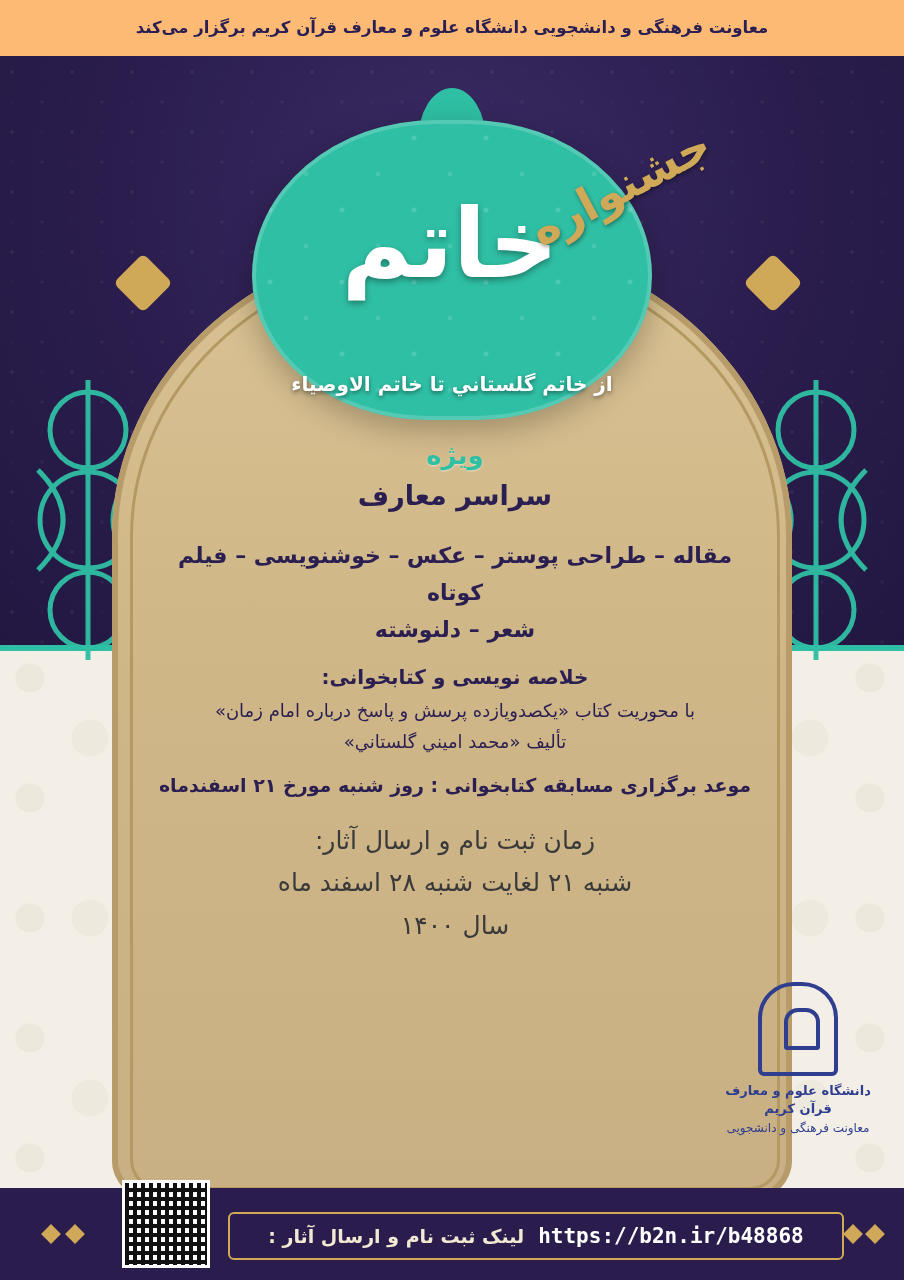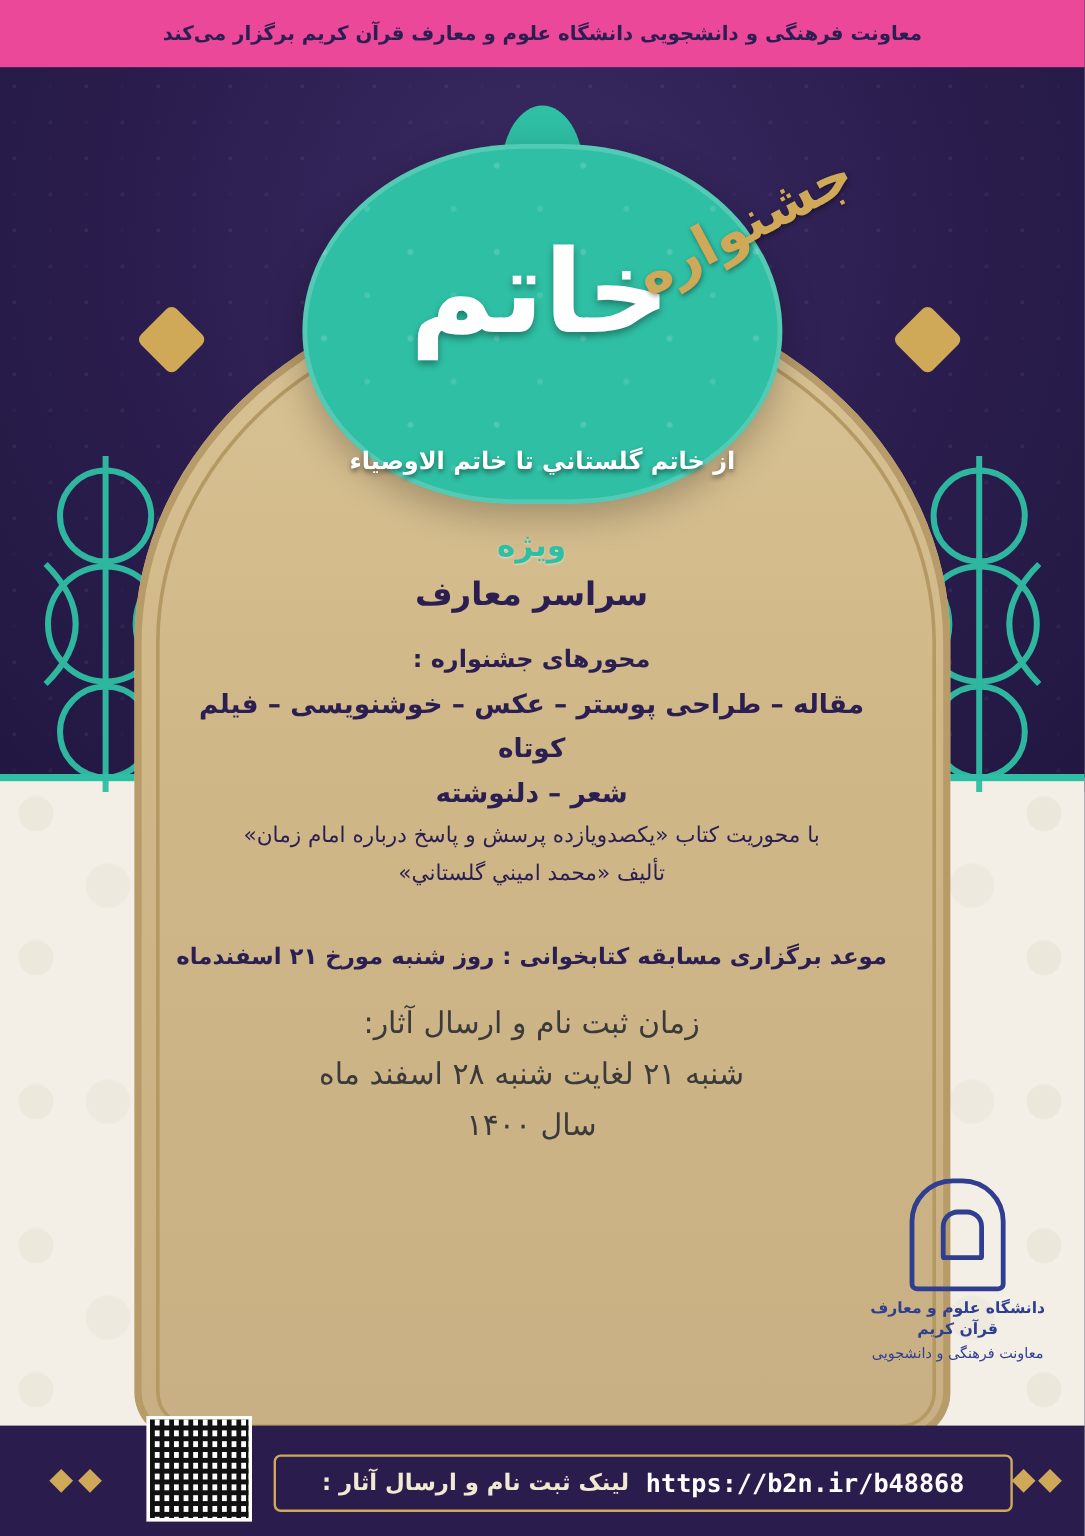--- a/index.html
+++ b/index.html
@@ -63,21 +63,21 @@
     height: 6px;
     background: #2fbfa4;
   }
 
   
   .top-banner {
     position: absolute;
     left: 0; top: 0;
     width: 904px;
     height: 56px;
-    background: #ec4899;
+    background: #fdba74;
     display: flex;
     align-items: center;
     justify-content: center;
     z-index: 6;
   }
   .top-banner-text {
     font-size: 16.5px;
     font-weight: bold;
     color: #2b1f52;
     letter-spacing: -.2px;
@@ -212,21 +212,21 @@
     color: #ffffff;
     font-weight: bold;
     font-size: 20px;
     text-shadow: 0 2px 4px rgba(0,0,0,.45);
   }
 
   
   .content {
     position: absolute;
     z-index: 8;
-    left: 138px;
+    left: 150px;
     top: 440px;
     width: 610px;
     text-align: center;
     color: #2b1f52;
   }
   .vijeh {
     color: #2fbfa4;
     font-size: 26px;
     font-weight: bold;
     margin: 0 0 6px 0;
@@ -262,21 +262,21 @@
   .book-line {
     font-size: 18px;
     font-weight: normal;
     color: #2b1f52;
     line-height: 1.75;
   }
   .date-line {
     font-size: 19px;
     font-weight: bold;
     color: #2b1f52;
-    margin-top: 42px;
+    margin-top: 16px;
   }
   .date-note {
     font-size: 15px;
     font-weight: bold;
     color: #2b1f52;
     margin-top: 6px;
   }
   .register {
     margin-top: 24px;
     font-size: 25px;
@@ -446,24 +446,24 @@
   <div class="logo-script logo-khatam">خاتم</div>
   <div class="logo-jashnvareh">جشنواره</div>
   <div class="logo-sub">از خاتم گلستاني تا خاتم الاوصیاء</div>
 
   <div class="content">
     <div class="vijeh">ویژه</div>
     <div class="audience">
       <div>سراسر معارف</div>
     </div>
 
-    <div class="axes-title">محورهای جشنواره :</div>
     <div class="axes-line">مقاله – طراحی پوستر – عکس – خوشنویسی – فیلم کوتاه</div>
     <div class="axes-line">شعر – دلنوشته</div>
 
+    <div class="section-title">خلاصه نویسی و کتابخوانی:</div>
     <div class="book-line">با محوریت کتاب «یکصدویازده پرسش و پاسخ درباره امام زمان»</div>
     <div class="book-line">تألیف «محمد اميني گلستاني»</div>
 
     <div class="date-line">موعد برگزاری مسابقه کتابخوانی : روز شنبه مورخ ۲۱ اسفندماه</div>
 
     <div class="register">
       <div>زمان ثبت نام و ارسال آثار:</div>
       <div>شنبه ۲۱ لغایت  شنبه ۲۸ اسفند ماه</div>
       <div>سال ۱۴۰۰</div>
     </div>

